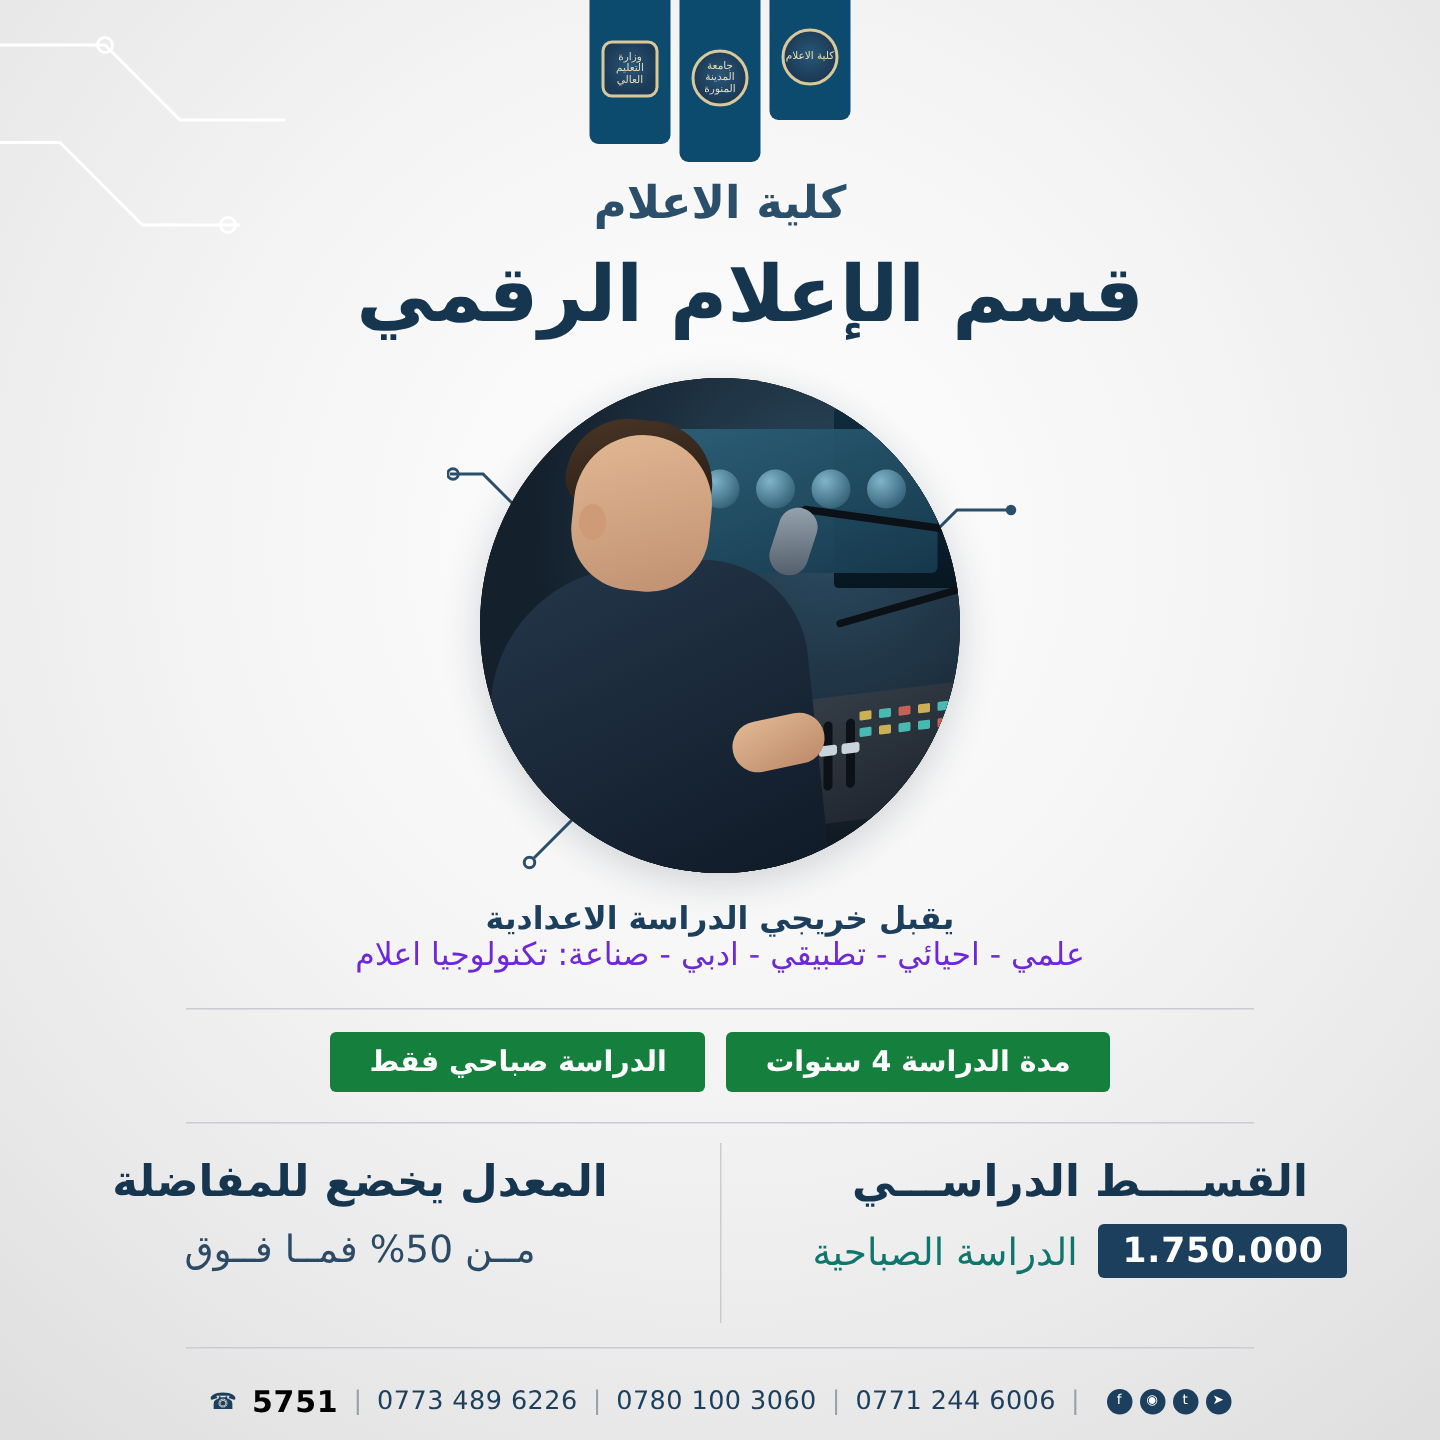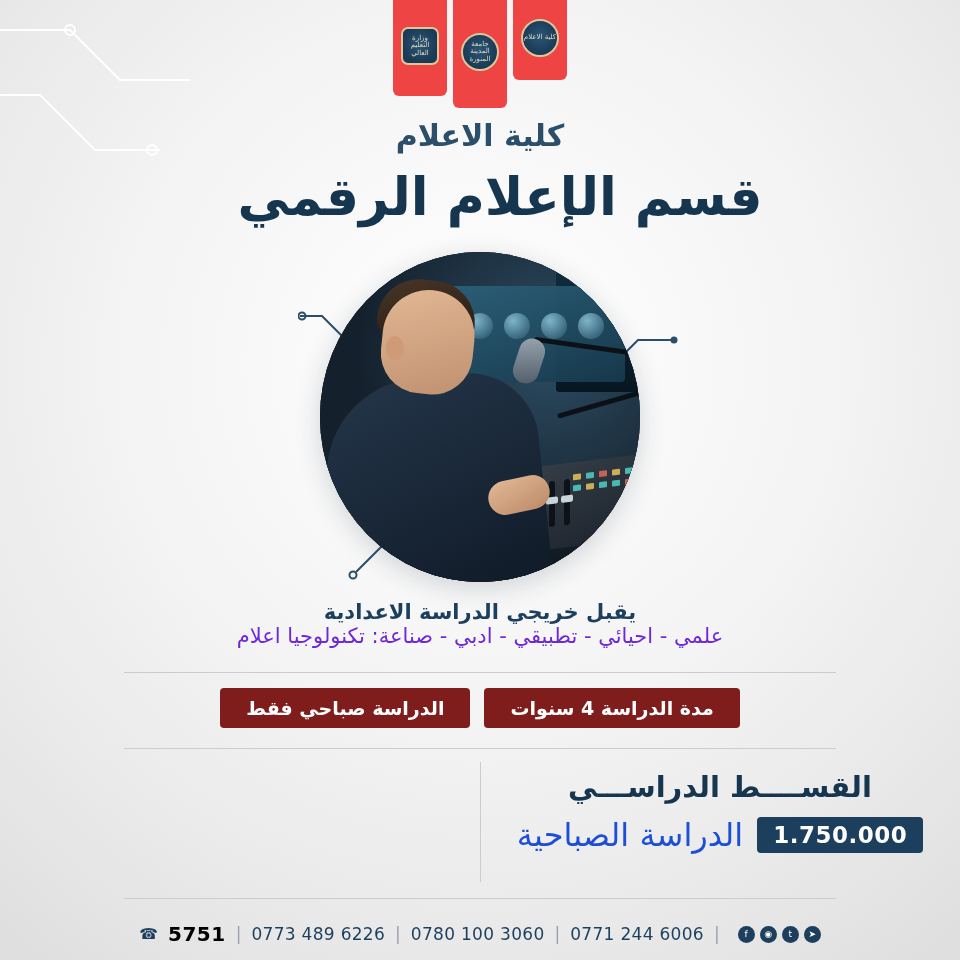--- a/index.html
+++ b/index.html
@@ -18,21 +18,21 @@
     position: absolute; top: 0; left: 0; width: 300px; height: 220px;
     pointer-events: none;
   }
 
   
   .logo-bar {
     position: absolute; top: 0; left: 50%; transform: translateX(-50%);
     display: flex; gap: 6px; align-items: flex-start;
   }
   .logo-tab {
-    width: 54px; background: #ef4444;
+    width: 54px; background: #0c4a6e;
     border-bottom-left-radius: 6px; border-bottom-right-radius: 6px;
     display: flex; align-items: center; justify-content: center;
     padding-bottom: 4px;
   }
   .logo-tab.t1 { height: 96px; }
   .logo-tab.t2 { height: 108px; }
   .logo-tab.t3 { height: 80px; }
   .logo-emblem {
     width: 38px; height: 38px; border-radius: 50%;
     border: 2px solid #d8c89a;
@@ -157,37 +157,37 @@
 
   .divider {
     position: absolute; height: 1px; background: #c9ccd1;
   }
 
   .pill-row {
     position: absolute; top: 688px; left: 0; right: 0;
     display: flex; justify-content: center; gap: 14px;
   }
   .pill {
-    background: #7f1d1d; color: #ffffff; font-size: 19px; font-weight: bold;
+    background: #15803d; color: #ffffff; font-size: 19px; font-weight: bold;
     padding: 9px 26px; border-radius: 4px; letter-spacing: .2px;
   }
 
   
   .cols { position: absolute; top: 770px; left: 0; right: 0; display: flex; }
   .col { width: 50%; text-align: center; }
   .col-head {
     font-size: 29px; font-weight: bold; color: #16354f; letter-spacing: 1px;
   }
   .col-sub {
     margin-top: 14px; font-size: 25px; color: #2c4a63; letter-spacing: 2px;
   }
   .fee-row {
     margin-top: 12px; display: flex; align-items: center; justify-content: center; gap: 14px;
   }
-  .fee-label { font-size: 32px; color: #1d4ed8; }
+  .fee-label { font-size: 25px; color: #0f766e; }
   .fee-amount {
     background: #1d3f5e; color: #fff; font-size: 23px; font-weight: bold;
     padding: 5px 16px; border-radius: 4px; letter-spacing: .5px;
   }
   .vsep { position: absolute; top: 762px; left: 480px; width: 1px; height: 120px; background: #c9ccd1; }
 
   
   .footer {
     position: absolute; bottom: 14px; left: 0; right: 0;
     display: flex; align-items: center; justify-content: center; gap: 10px;
@@ -321,20 +321,24 @@
 <div class="vsep"></div>
 
 <div class="cols">
   <div class="col">
     <div class="col-head">القســــط الدراســـي</div>
     <div class="fee-row">
       <div class="fee-amount">1.750.000</div>
       <div class="fee-label">الدراسة الصباحية</div>
     </div>
   </div>
+  <div class="col">
+    <div class="col-head">المعدل يخضع للمفاضلة</div>
+    <div class="col-sub">مــن 50% فمــا فــوق</div>
+  </div>
 </div>
 
 <div class="divider" style="top:898px; left:124px; right:124px;"></div>
 
 <div class="footer">
   <span class="phone-icon">☎</span>
   <span class="hot">5751</span>
   <span class="sep">|</span>
   <span class="num">0773 489 6226</span>
   <span class="sep">|</span>

